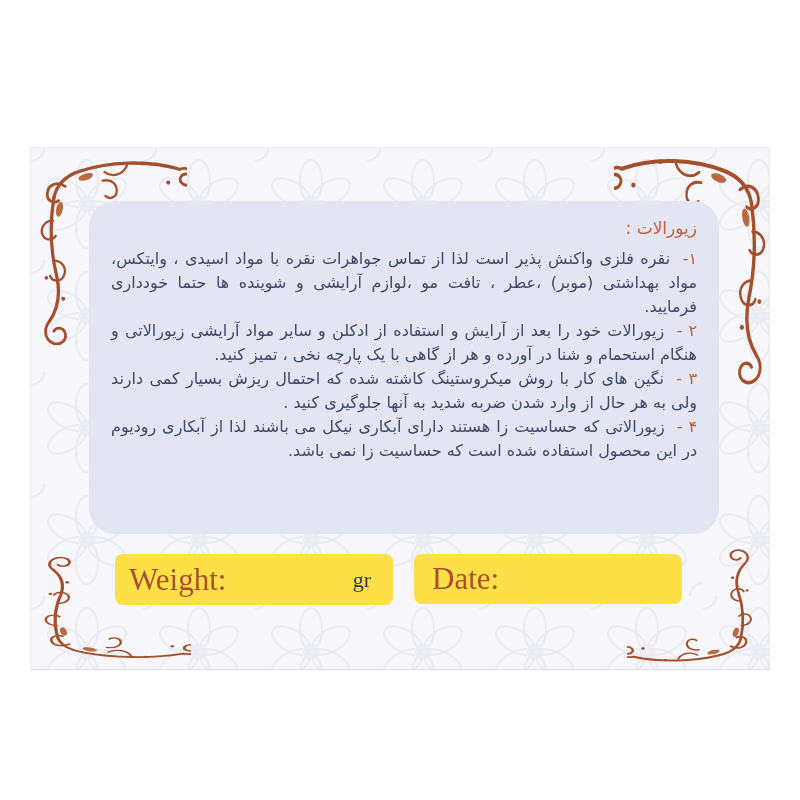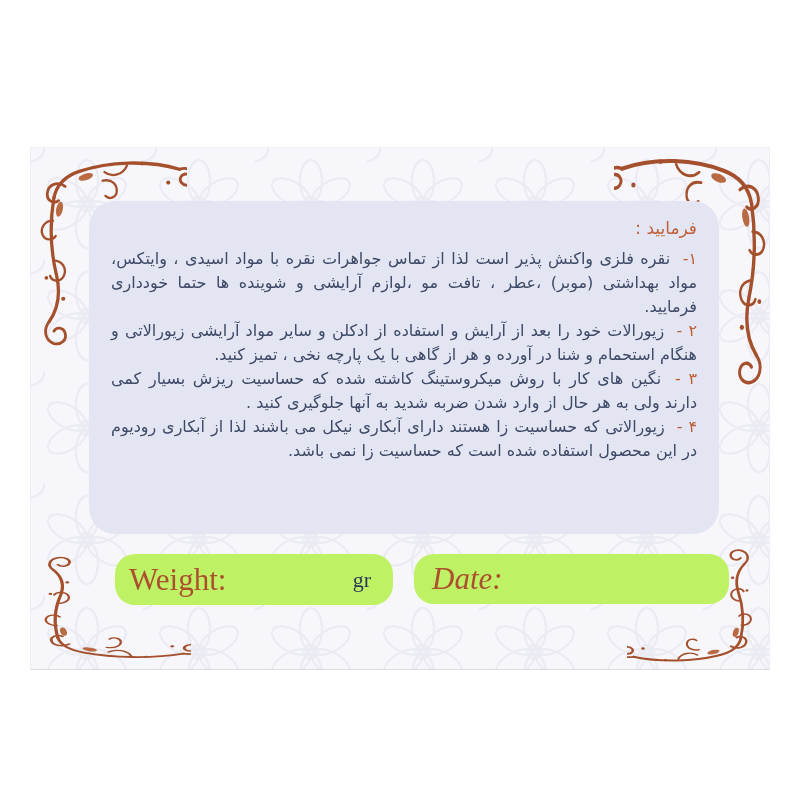--- a/index.html
+++ b/index.html
@@ -27,26 +27,26 @@
   .heading{
     color:#c05f38;font-size:17px;line-height:30px;text-align:right;
     margin:0 0 4px 0;font-weight:normal;
   }
   .item{
     margin:0;color:#3d4966;font-size:16px;line-height:24px;
     text-align:justify;text-justify:inter-word;
   }
   .item .num{color:#bf5c36;margin-inline-end:6px;}
   .field{
-    position:absolute;background:#bef264;border-radius:20px;
+    position:absolute;background:#fde047;border-radius:8px;
     display:flex;align-items:center;box-sizing:border-box;
     font-family:"Liberation Serif","DejaVu Serif",serif;
   }
   .field-weight{left:84px;top:406px;width:278px;height:51px;padding:0 22px 0 14px;justify-content:space-between;}
-  .field-date{left:383px;top:406px;width:315px;height:50px;padding:0 18px;font-style:italic;}
+  .field-date{left:383px;top:406px;width:268px;height:50px;padding:0 18px;}
   .field .label{color:#ab4f2e;font-size:31px;}
   .field .unit{color:#2e3a57;font-size:22px;}
 </style>
 </head>
 <body>
 
 <div class="page">
   <div class="card">
 
     <svg class="watermark" xmlns="http://www.w3.org/2000/svg">
@@ -92,27 +92,27 @@
         <use href="#flourish"></use>
       </svg>
     <svg class="flourish fl-bl" viewBox="0 0 160 210" preserveAspectRatio="none" xmlns="http://www.w3.org/2000/svg">
         <use href="#flourish"></use>
       </svg>
     <svg class="flourish fl-br" viewBox="0 0 160 210" preserveAspectRatio="none" xmlns="http://www.w3.org/2000/svg">
         <use href="#flourish"></use>
       </svg>
 
     <div class="panel">
-      <p class="heading">فرمایید :</p>
+      <p class="heading">زیورالات :</p>
 
       <p class="item"><span class="num">۱-</span> <span>نقره فلزی واکنش پذیر است لذا از تماس جواهرات نقره با مواد اسیدی ، وایتکس، مواد بهداشتی (موبر) ،عطر ، تافت مو ،لوازم آرایشی و شوینده ها حتما خودداری فرمایید.</span></p>
 
       <p class="item"><span class="num">۲ -</span> <span>زیورالات خود را بعد از آرایش و استفاده از ادکلن و سایر مواد آرایشی زیورالاتی و هنگام استحمام و شنا در آورده و هر از گاهی با یک پارچه نخی ، تمیز کنید.</span></p>
 
-      <p class="item"><span class="num">۳ -</span> <span>نگین های کار با روش میکروستینگ کاشته شده که حساسیت ریزش بسیار کمی دارند ولی به هر حال از وارد شدن ضربه شدید به آنها جلوگیری کنید .</span></p>
+      <p class="item"><span class="num">۳ -</span> <span>نگین های کار با روش میکروستینگ کاشته شده که احتمال ریزش بسیار کمی دارند ولی به هر حال از وارد شدن ضربه شدید به آنها جلوگیری کنید .</span></p>
 
       <p class="item"><span class="num">۴ -</span> <span>زیورالاتی که حساسیت زا هستند دارای آبکاری نیکل می باشند لذا از آبکاری رودیوم در این محصول استفاده شده است که حساسیت زا نمی باشد.</span></p>
     </div>
 
     <div class="field field-weight">
       <span class="label">Weight:</span>
       <span class="unit">gr</span>
     </div>
     <div class="field field-date">
       <span class="label">Date:</span>

